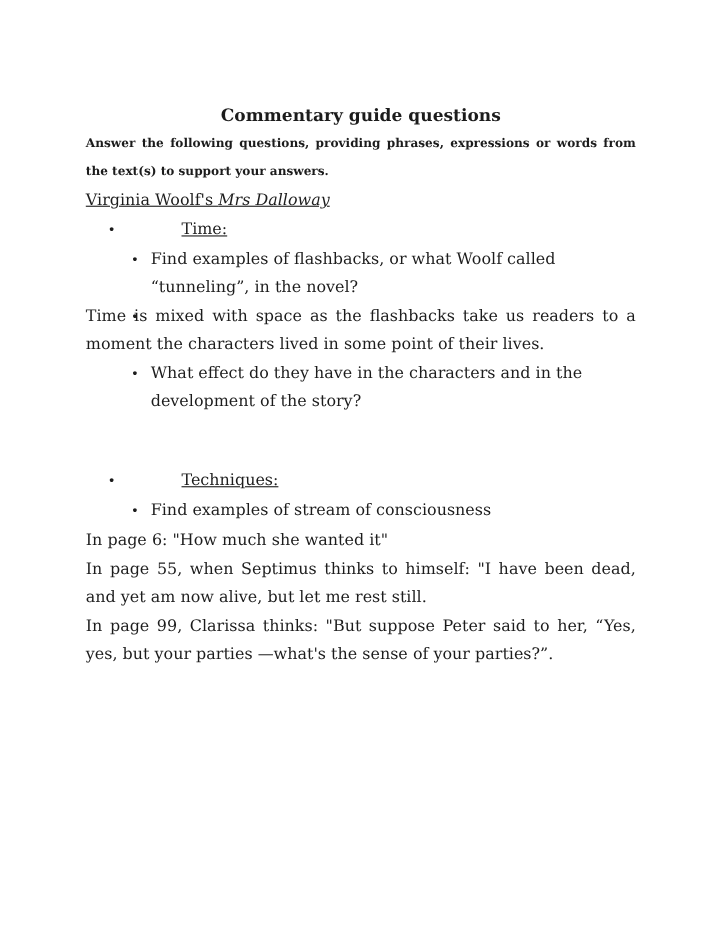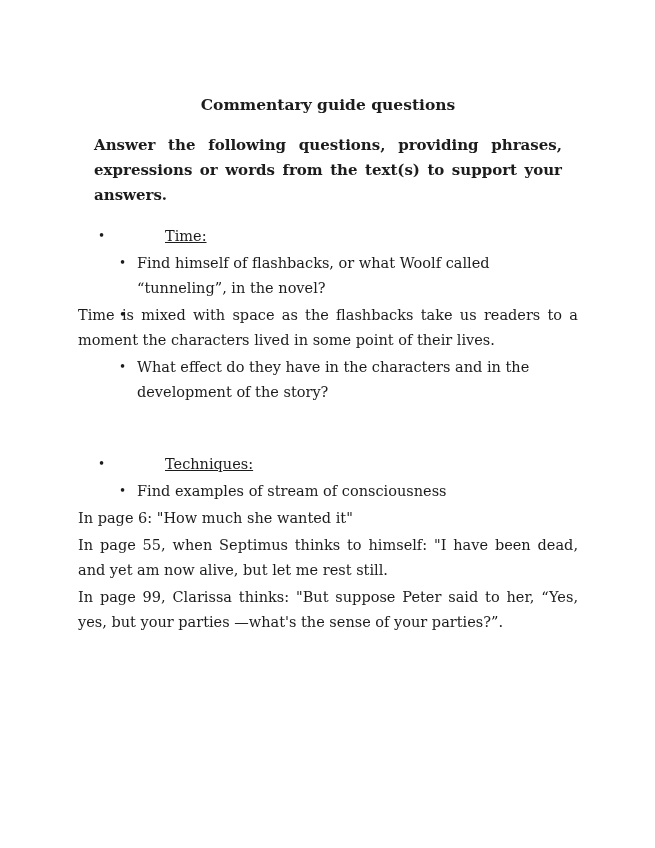--- a/index.html
+++ b/index.html
@@ -23,23 +23,23 @@
     padding: 92px 77px 40px 78px;
   }
   .doc-title {
     text-align: center;
     font-weight: bold;
     font-size: 15.5px;
     margin: 0 0 1px 0;
   }
   .instructions {
     font-weight: bold;
-    font-size: 15px;
+    font-size: 11px;
     text-align: justify;
-    margin: 16px;
+    margin: 0;
   }
   .work-heading {
     margin-top: 43px;
     margin-bottom: 0;
   }
   .work-heading .u-wrap { text-decoration: underline; }
   .italic { font-style: italic; }
   .u { text-decoration: underline; margin-left: 48px; }
   p.body-par {
     text-align: justify;
@@ -71,29 +71,30 @@
 </style>
 </head>
 <body>
 
 <div class="page">
 
   <p class="doc-title">Commentary guide questions</p>
 
   <p class="instructions">Answer the following questions, providing phrases, expressions or words from the text(s) to support your answers.</p>
 
+  <p class="body-par work-heading"><span class="u-wrap"><span>Virginia Woolf's </span><span class="italic">Mrs Dalloway</span></span></p>
 
   <div class="bullet-l1">
     <span class="dot">•</span>
     <span class="u">Time:</span>
   </div>
 
   <div class="bullet-l2">
     <span class="dot">•</span>
-    <span>Find himself of flashbacks, or what Woolf called “tunneling”, in the novel?</span>
+    <span>Find examples of flashbacks, or what Woolf called “tunneling”, in the novel?</span>
   </div>
 
 
 
   <div class="bullet-l2">
     <span class="dot">•</span>
   </div>
 
   <p class="body-par">Time is mixed with space as the flashbacks take us readers to a moment the characters lived in some point of their lives.</p>
 

